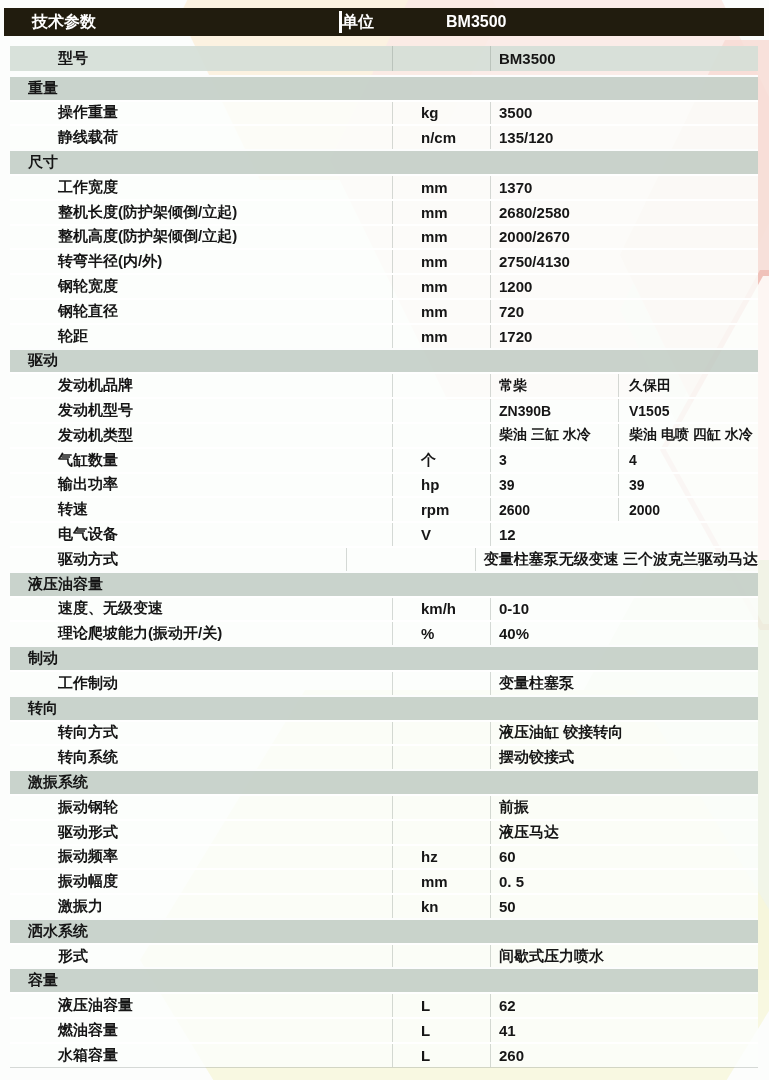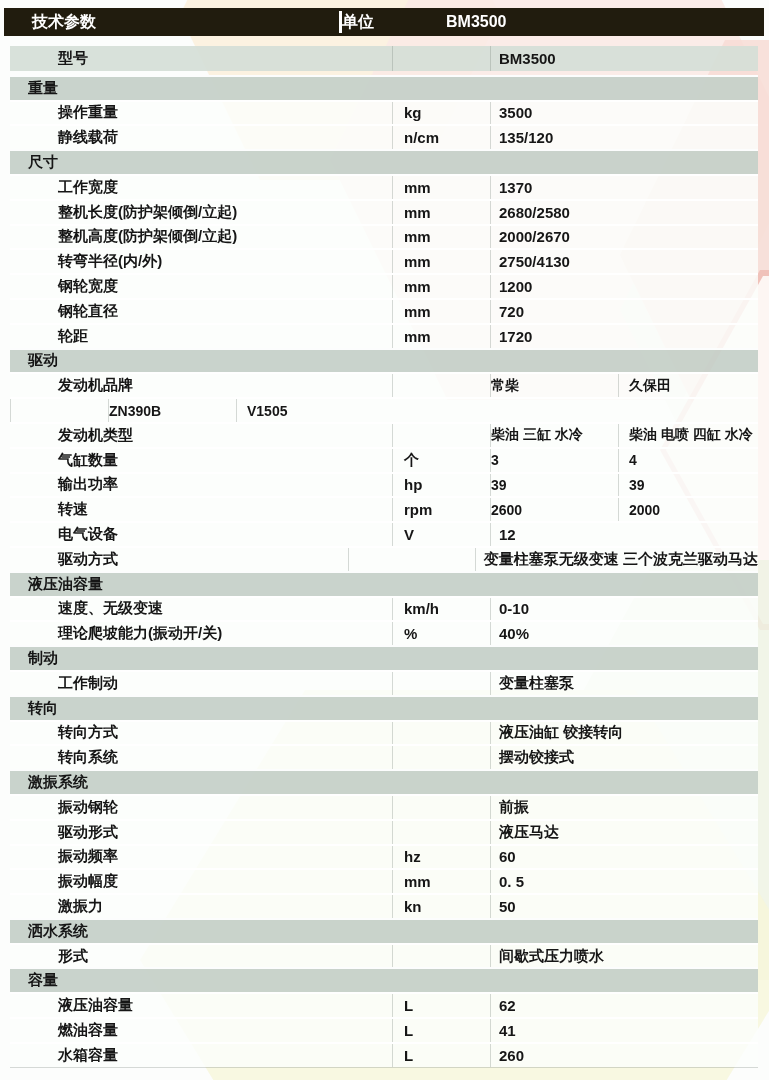--- a/index.html
+++ b/index.html
@@ -34,23 +34,23 @@
   .body-wrap{position:absolute;left:10px;top:46px;width:748px;}
   .row{
     height:24.8px;box-sizing:border-box;display:flex;align-items:center;
     background:rgba(252,254,252,.84);
     border-top:2px solid rgba(255,255,255,.95);
     font-size:15px;font-weight:600;
   }
   .row.section{background:rgba(198,209,201,.95);}
   .row.model{background:rgba(213,222,215,.92);margin-bottom:4px;border-top:none;}
   .c-name{width:352px;padding-left:18px;box-sizing:border-box;white-space:nowrap;overflow:hidden;margin-left:30px;}
-  .c-unit{width:98px;padding-left:11px;box-sizing:border-box;border-left:1px solid rgba(120,132,122,.30);height:100%;display:flex;align-items:center;}
+  .c-unit{width:98px;padding-left:28px;box-sizing:border-box;border-left:1px solid rgba(120,132,122,.30);height:100%;display:flex;align-items:center;}
   .c-val{flex:1;padding-left:8px;box-sizing:border-box;border-left:1px solid rgba(120,132,122,.30);height:100%;display:flex;align-items:center;white-space:nowrap;}
-  .c-v1{width:128px;box-sizing:border-box;border-left:1px solid rgba(120,132,122,.30);height:100%;display:flex;align-items:center;white-space:nowrap;font-size:14px;}
+  .c-v1{width:128px;padding-left:8px;box-sizing:border-box;border-left:1px solid rgba(120,132,122,.30);height:100%;display:flex;align-items:center;white-space:nowrap;font-size:14px;}
   .c-v2{flex:1;padding-left:10px;box-sizing:border-box;border-left:1px solid rgba(120,132,122,.30);height:100%;display:flex;align-items:center;white-space:nowrap;font-size:14px;}
   .c-val.small{font-size:15px;margin-left:40px;}
   .sec-label{padding-left:18px;}
   .bottom-hairline{position:absolute;left:10px;top:1067px;width:748px;height:1px;background:rgba(140,150,142,.35);z-index:2;}
 </style>
 </head>
 <body>
 
 <div class="decor">
   <div class="hex hex-cream"></div>
@@ -132,20 +132,21 @@
         <div class="row section">
           <span class="sec-label">驱动</span>
         </div>
         <div class="row">
           <span class="c-name">发动机品牌</span>
           <span class="c-unit"></span>
           <span class="c-v1">常柴</span>
           <span class="c-v2">久保田</span>
         </div>
         <div class="row">
+          <span class="c-name">发动机型号</span>
           <span class="c-unit"></span>
           <span class="c-v1">ZN390B</span>
           <span class="c-v2">V1505</span>
         </div>
         <div class="row">
           <span class="c-name">发动机类型</span>
           <span class="c-unit"></span>
           <span class="c-v1">柴油 三缸 水冷</span>
           <span class="c-v2">柴油 电喷 四缸 水冷</span>
         </div>

